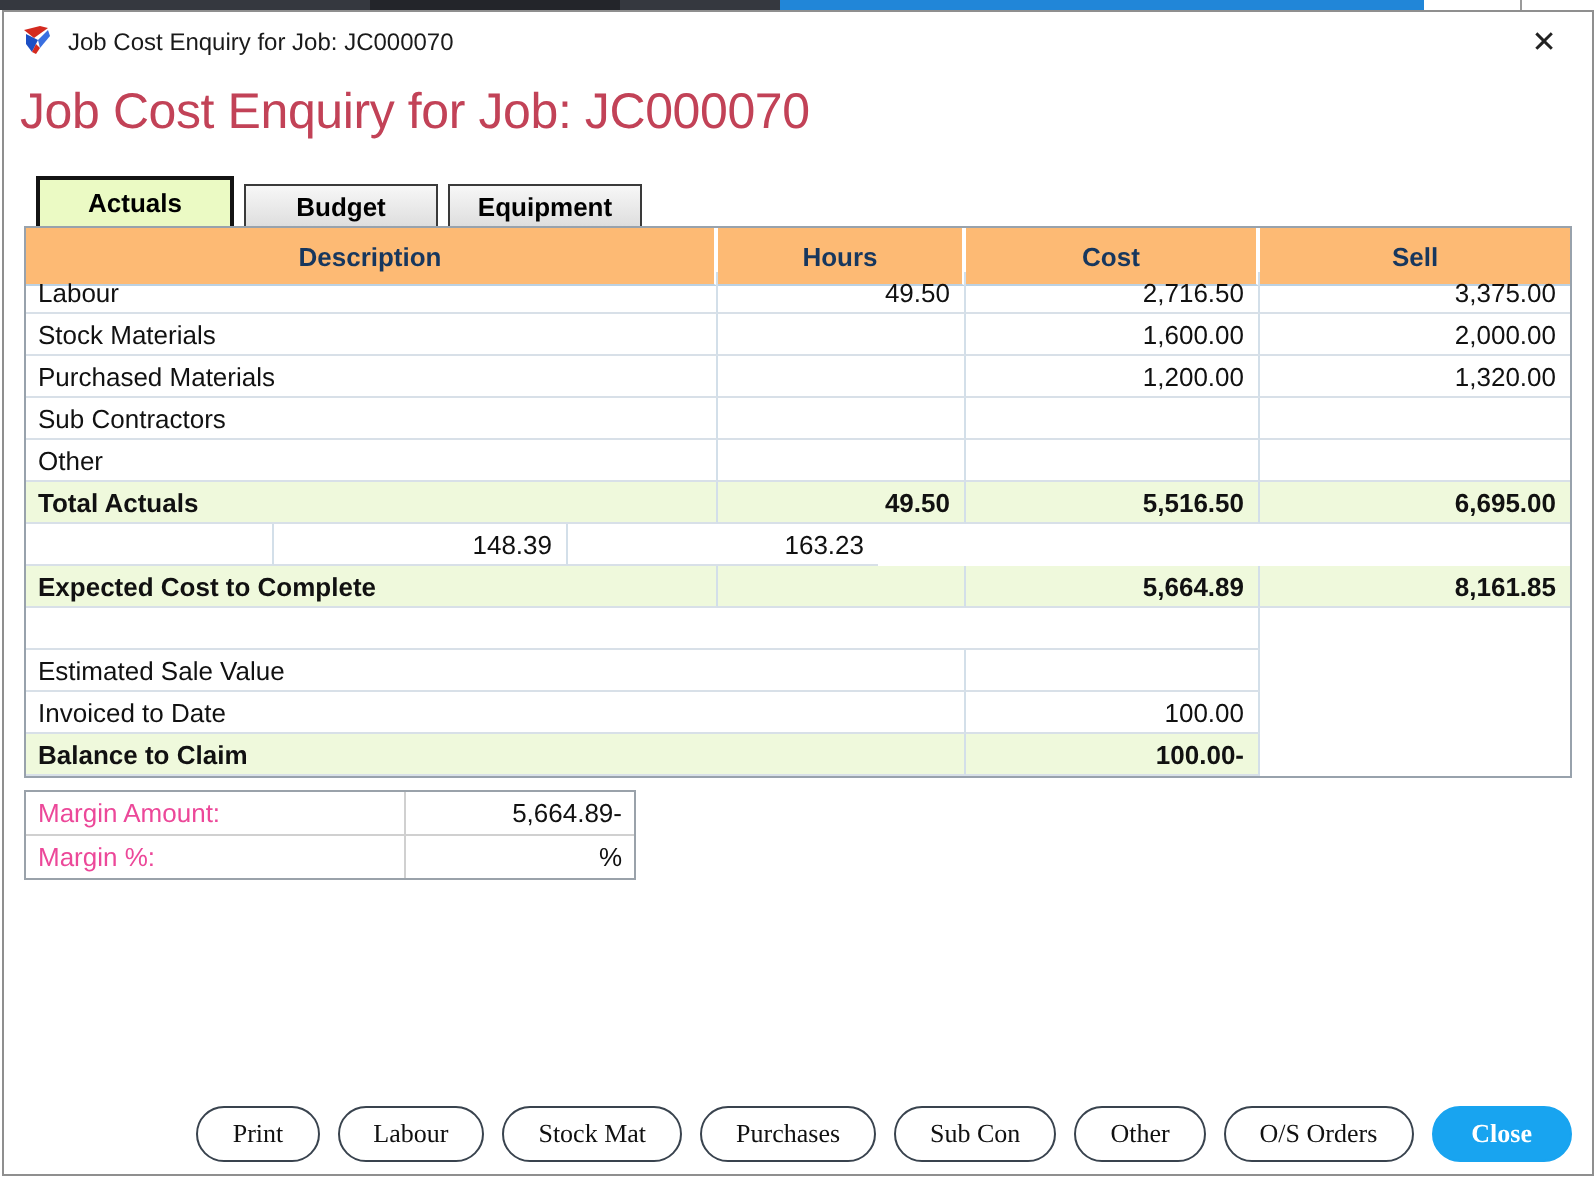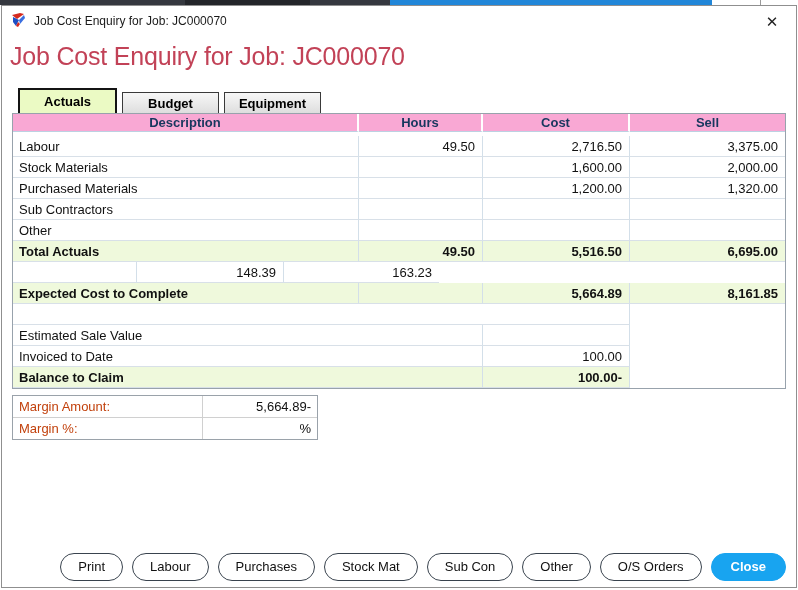--- a/index.html
+++ b/index.html
@@ -50,21 +50,21 @@
     height:25px;width:99px;background:#EBFAC4;border:2px solid #141414;border-bottom:none;
   }
   
   .grid{
     position:absolute;left:10px;top:107px;width:774px;height:276px;
     box-sizing:border-box;border:1px solid #98A2AC;background:#fff;
   }
   .grow{display:flex;height:21px;}
   .hrow{display:flex;height:22px;}
   .hcell{
-    box-sizing:border-box;height:18px;background:#f9a8d4;
+    box-sizing:border-box;height:29px;background:#fdba74;
     border-right:2px solid #fff;border-bottom:1px solid #bcd1e2;
     display:flex;align-items:center;justify-content:center;
     font-size:13px;font-weight:bold;color:#17375E;
   }
   .hcell:last-child{border-right:none;}
   .cell{
     box-sizing:border-box;height:21px;font-size:13px;color:#111;
     border-right:1px solid #d3dfe9;border-bottom:1px solid #d8e0e8;
     display:flex;align-items:center;white-space:nowrap;overflow:hidden;
   }
@@ -79,36 +79,36 @@
   .cell.num{justify-content:flex-end;padding-right:7px;}
   .grow.total .cell{background:#EFF9DC;font-weight:bold;}
   
   .margin-box{
     position:absolute;left:10px;top:389px;width:306px;height:45px;
     box-sizing:border-box;border:1px solid #9aa2aa;background:#fff;
   }
   .mrow{display:flex;height:21px;border-bottom:1px solid #d0d0d0;}
   .mrow:last-child{border-bottom:none;}
   .m-label{
-    box-sizing:border-box;width:190px;padding-left:6px;font-size:13px;color:#c2410c;
+    box-sizing:border-box;width:190px;padding-left:6px;font-size:13px;color:#ec4899;
     display:flex;align-items:center;border-right:1px solid #d0d0d0;
   }
   .m-value{
     flex:1;display:flex;align-items:center;justify-content:flex-end;
     padding-right:6px;font-size:13px;color:#111;
   }
   
   .button-bar{
     position:absolute;left:10px;right:10px;top:546px;height:29px;
     display:flex;justify-content:flex-end;align-items:center;gap:9px;
   }
   .btn{
     box-sizing:border-box;height:28px;padding:0 17px;
     border:1px solid #39434E;border-radius:14px;background:#fff;
-    font-family:Liberation Sans, sans-serif;font-size:13px;color:#111;
+    font-family:Liberation Serif, serif;font-size:13px;color:#111;
     display:flex;align-items:center;justify-content:center;cursor:pointer;white-space:nowrap;
   }
   .btn.primary{
     background:#18A4F0;border-color:#18A4F0;color:#fff;font-weight:bold;padding:0 19px;
   }
 </style>
 </head>
 <body>
 
 <div class="screen">
@@ -226,22 +226,22 @@
         </div>
         <div class="mrow">
           <div class="m-label">Margin %:</div>
           <div class="m-value">%</div>
         </div>
       </div>
 
     <div class="button-bar" id="button-bar">
         <button class="btn">Print</button>
         <button class="btn">Labour</button>
+        <button class="btn">Stock Mat</button>
         <button class="btn">Purchases</button>
-        <button class="btn">Stock Mat</button>
         <button class="btn">Sub Con</button>
         <button class="btn">Other</button>
         <button class="btn">O/S Orders</button>
         <button class="btn primary">Close</button>
       </div>
 
   </div>
 </div>
 
 </body></html>

